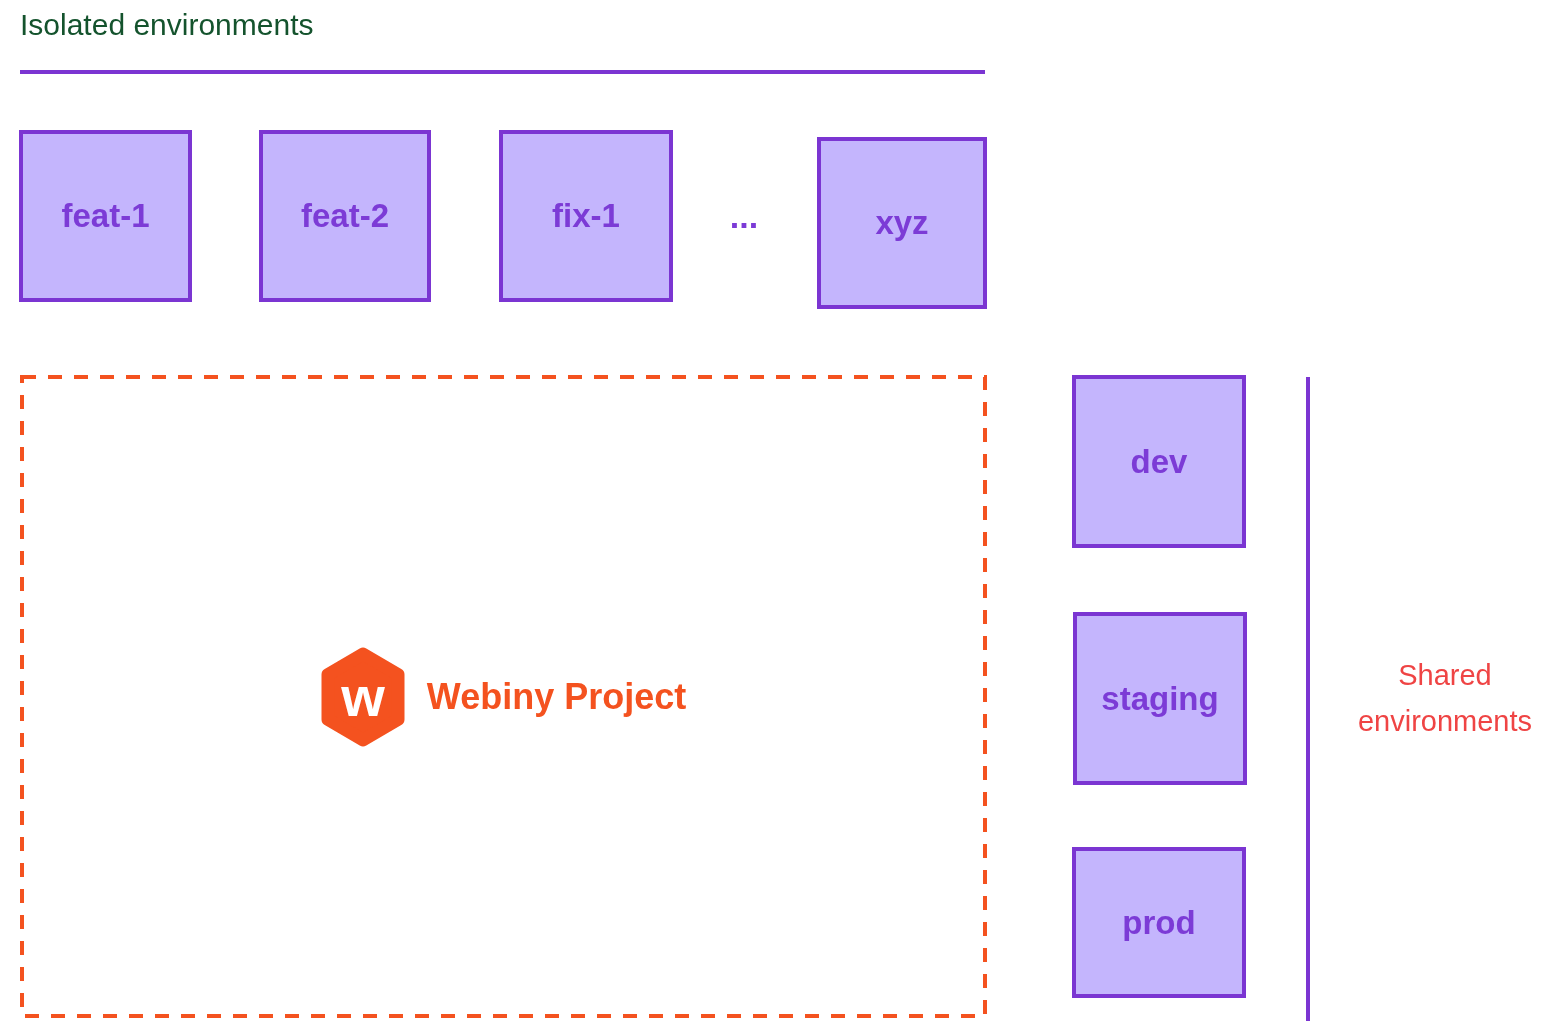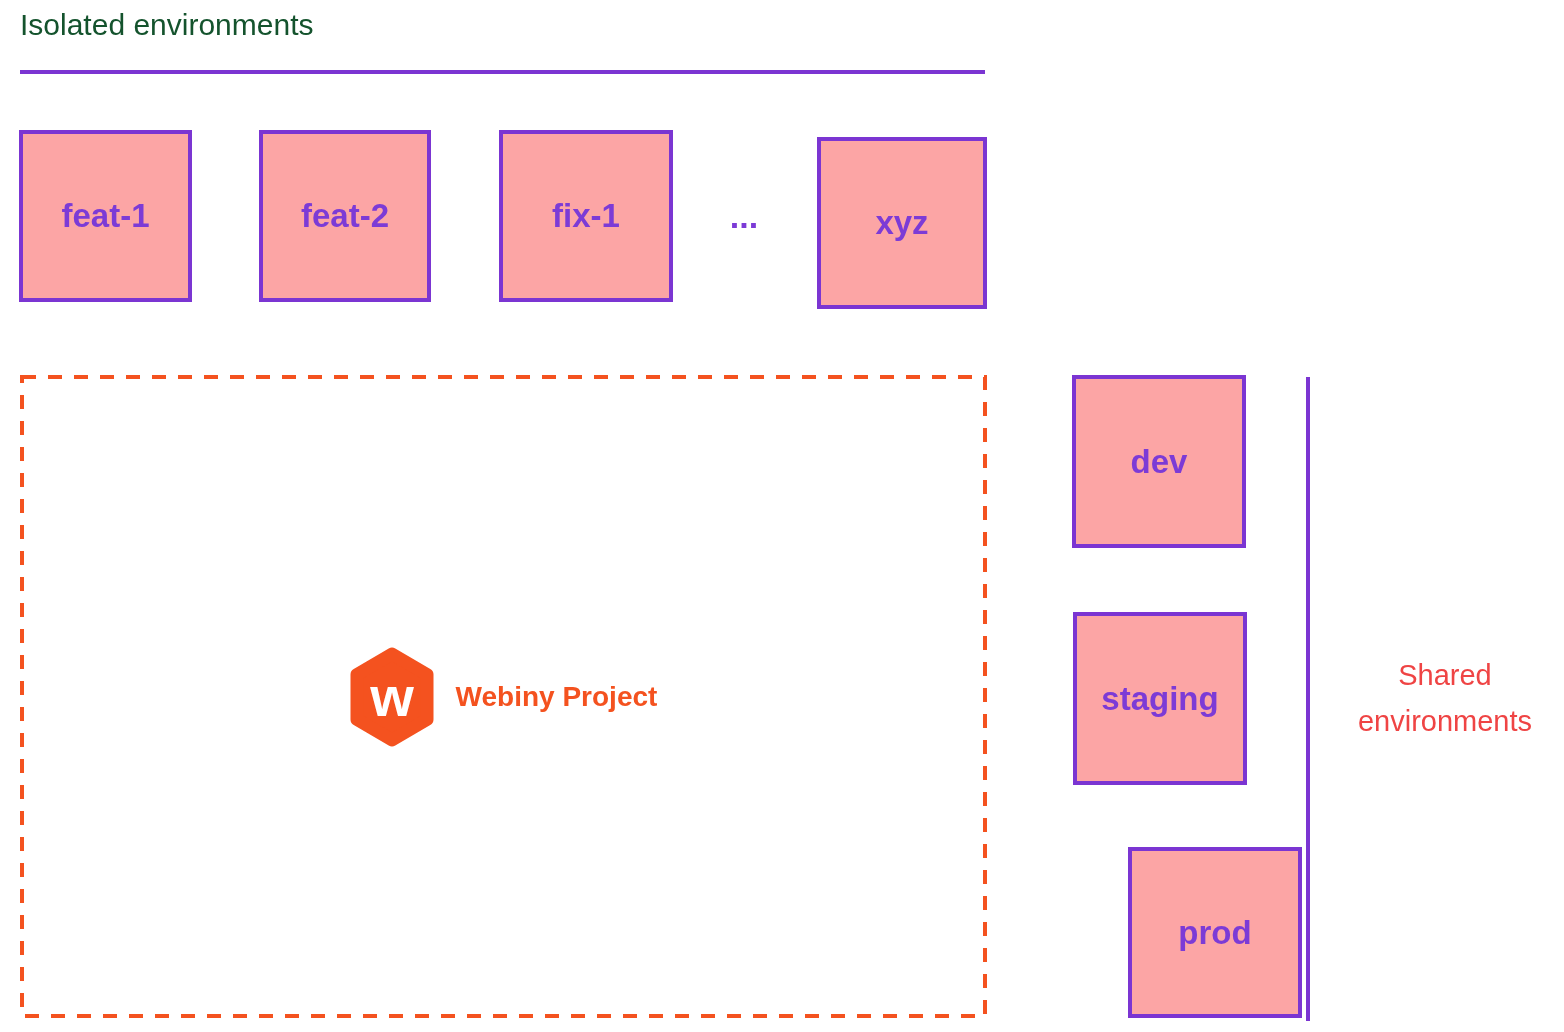--- a/index.html
+++ b/index.html
@@ -29,21 +29,21 @@
     left: 20px;
     top: 70px;
     width: 965px;
     height: 4px;
     background: #7b35d2;
   }
   .env-box {
     position: absolute;
     box-sizing: border-box;
     border: 4px solid #7b35d2;
-    background: #fca5a5;
+    background: #c4b5fd;
     display: flex;
     align-items: center;
     justify-content: center;
     font-weight: bold;
     font-size: 33px;
     color: #7c3bd6;
   }
   .ellipsis {
     position: absolute;
     left: 685px;
@@ -70,21 +70,21 @@
     top: 0;
     width: 100%;
     height: 100%;
     display: flex;
     align-items: center;
     justify-content: center;
     gap: 22px;
   }
   .project-label {
     font-weight: bold;
-    font-size: 28px;
+    font-size: 36px;
     color: #f4521f;
   }
   .shared-line {
     position: absolute;
     left: 1306px;
     top: 377px;
     width: 4px;
     height: 644px;
     background: #7b35d2;
   }
@@ -98,21 +98,21 @@
     line-height: 46px;
     color: #ef4444;
   }
   
   .box-feat-1  { left: 19px;   top: 130px; width: 173px; height: 172px; }
   .box-feat-2  { left: 259px;  top: 130px; width: 172px; height: 172px; }
   .box-fix-1   { left: 499px;  top: 130px; width: 174px; height: 172px; }
   .box-xyz     { left: 817px;  top: 130px; width: 170px; height: 172px; margin-top: 7px; }
   .box-dev     { left: 1072px; top: 375px; width: 174px; height: 173px; }
   .box-staging { left: 1073px; top: 612px; width: 174px; height: 173px; }
-  .box-prod    { left: 1128px; top: 847px; width: 174px; height: 171px; }
+  .box-prod    { left: 1072px; top: 847px; width: 174px; height: 151px; }
 </style>
 </head>
 <body>
 
 <div class="canvas">
 
   <div class="section-title">Isolated environments</div>
   <div class="underline"></div>
 
   <div class="env-box box-feat-1">

